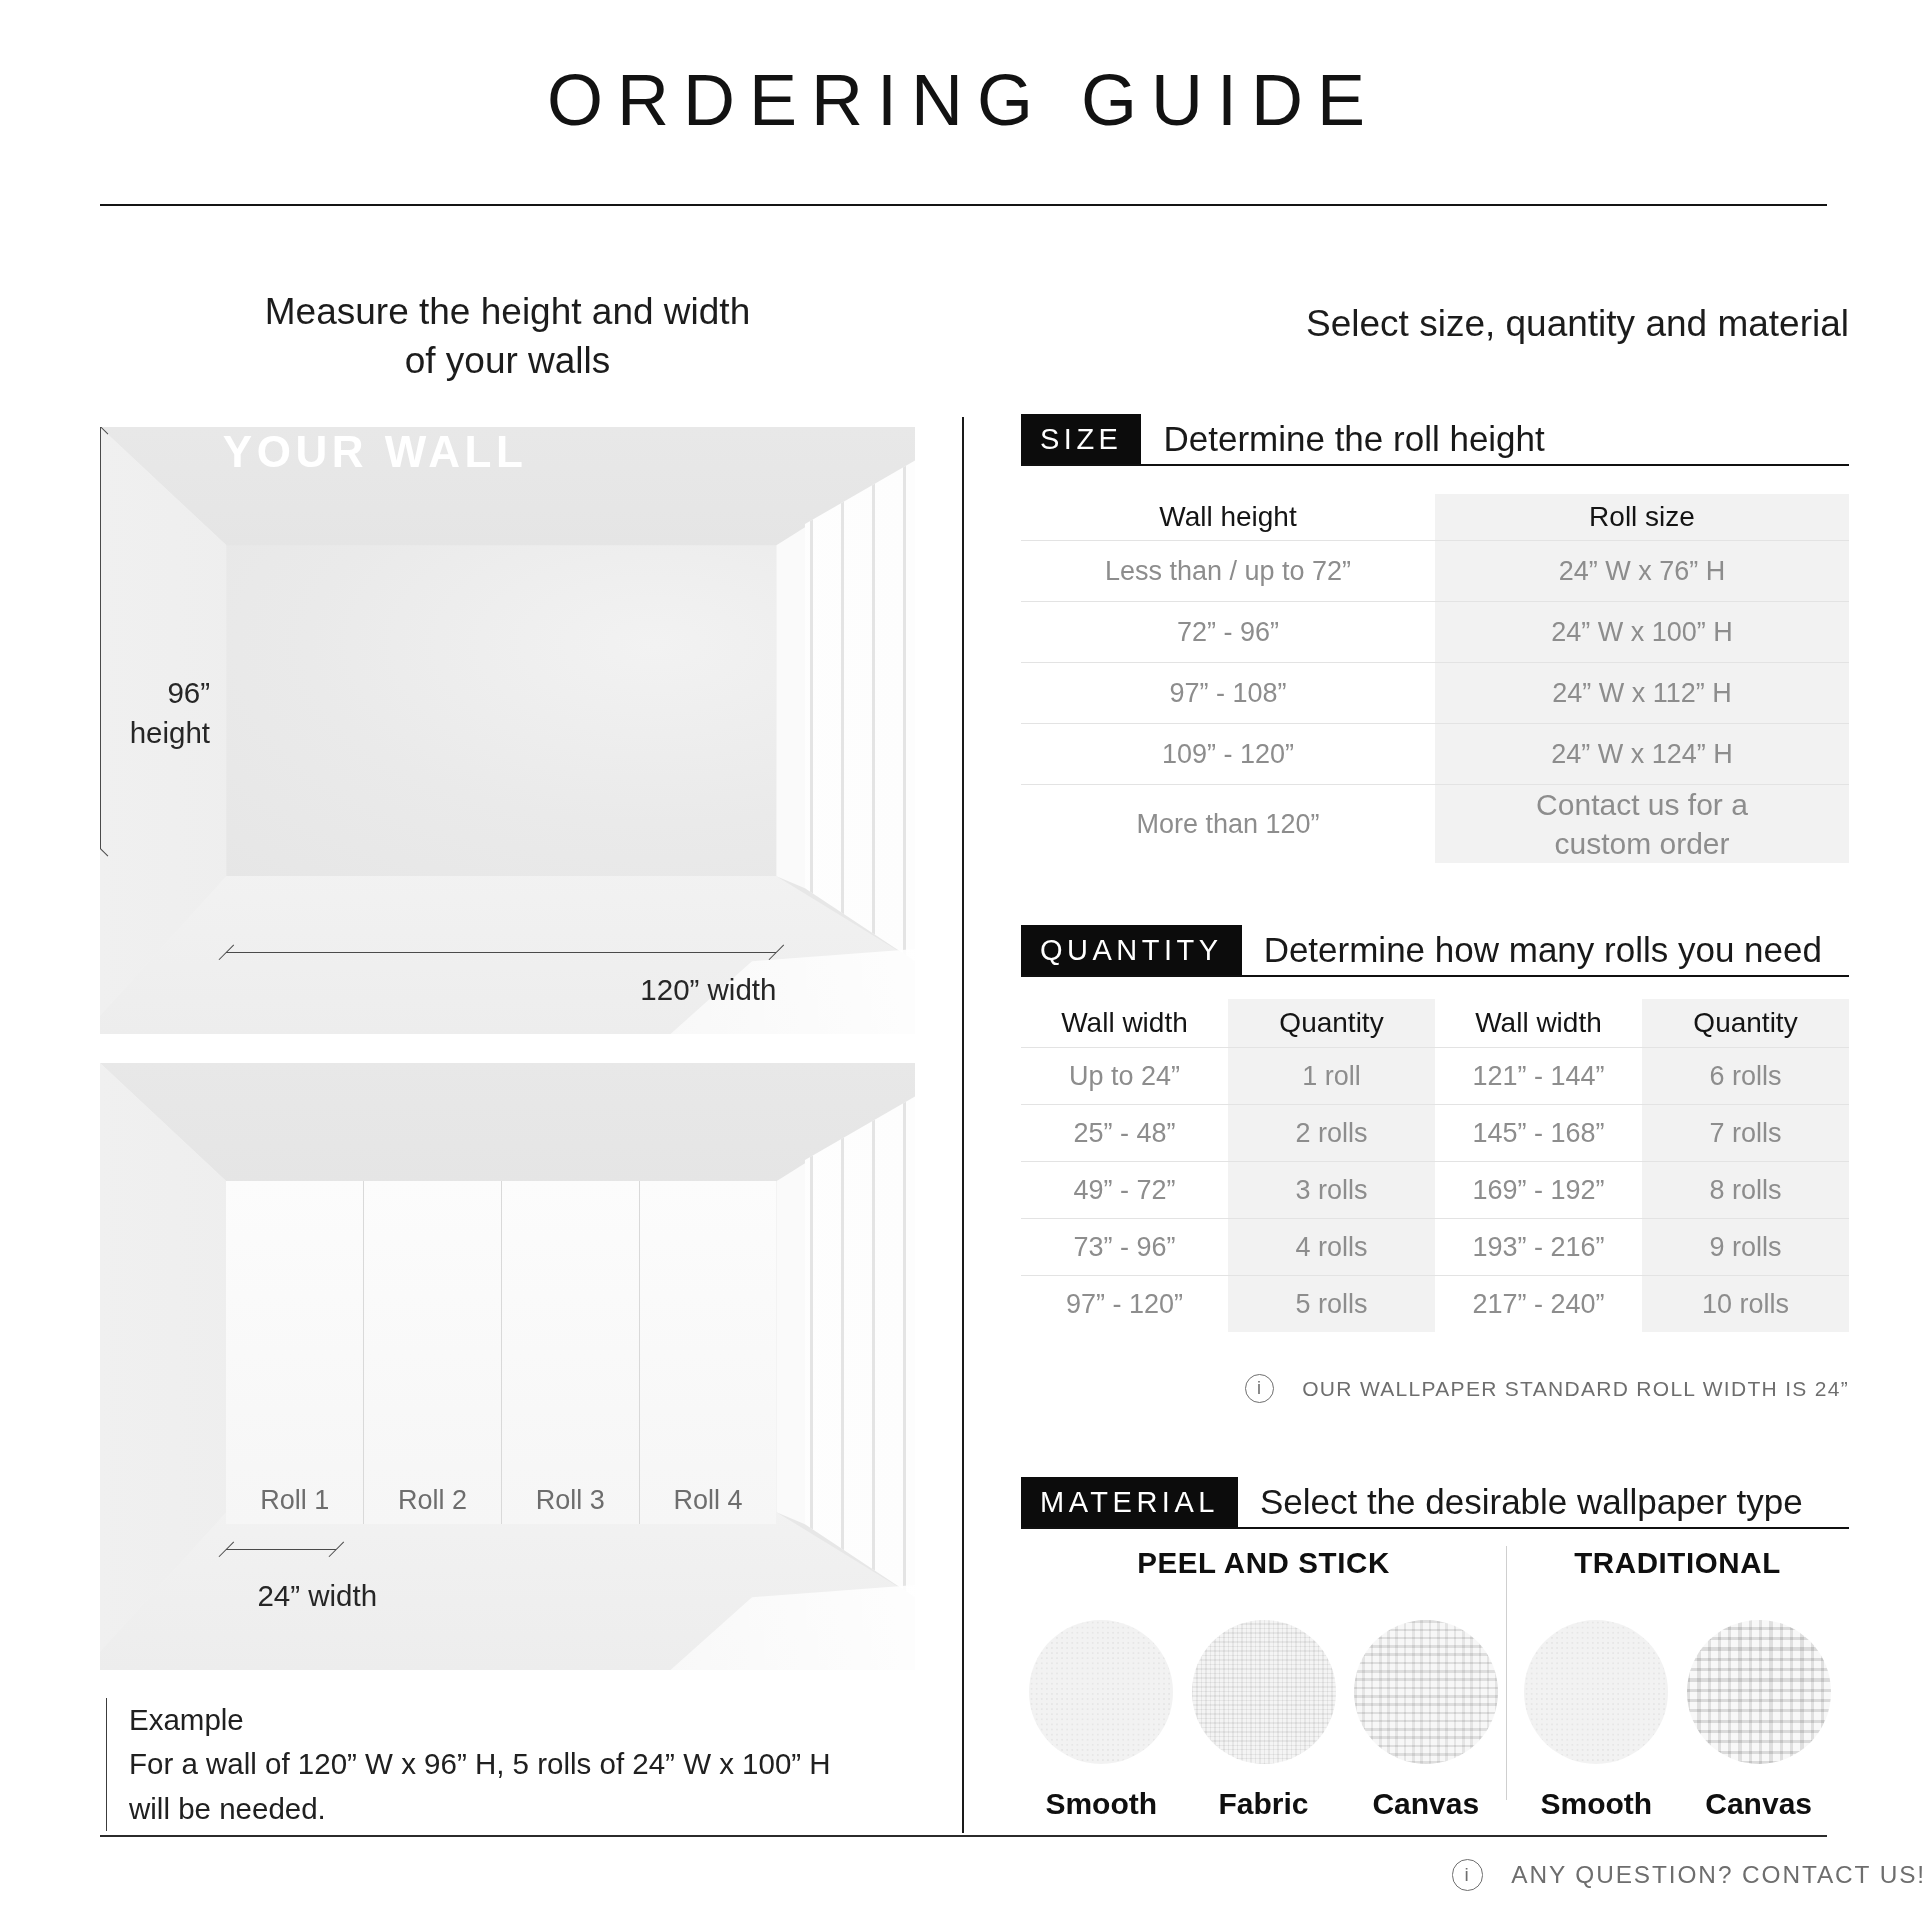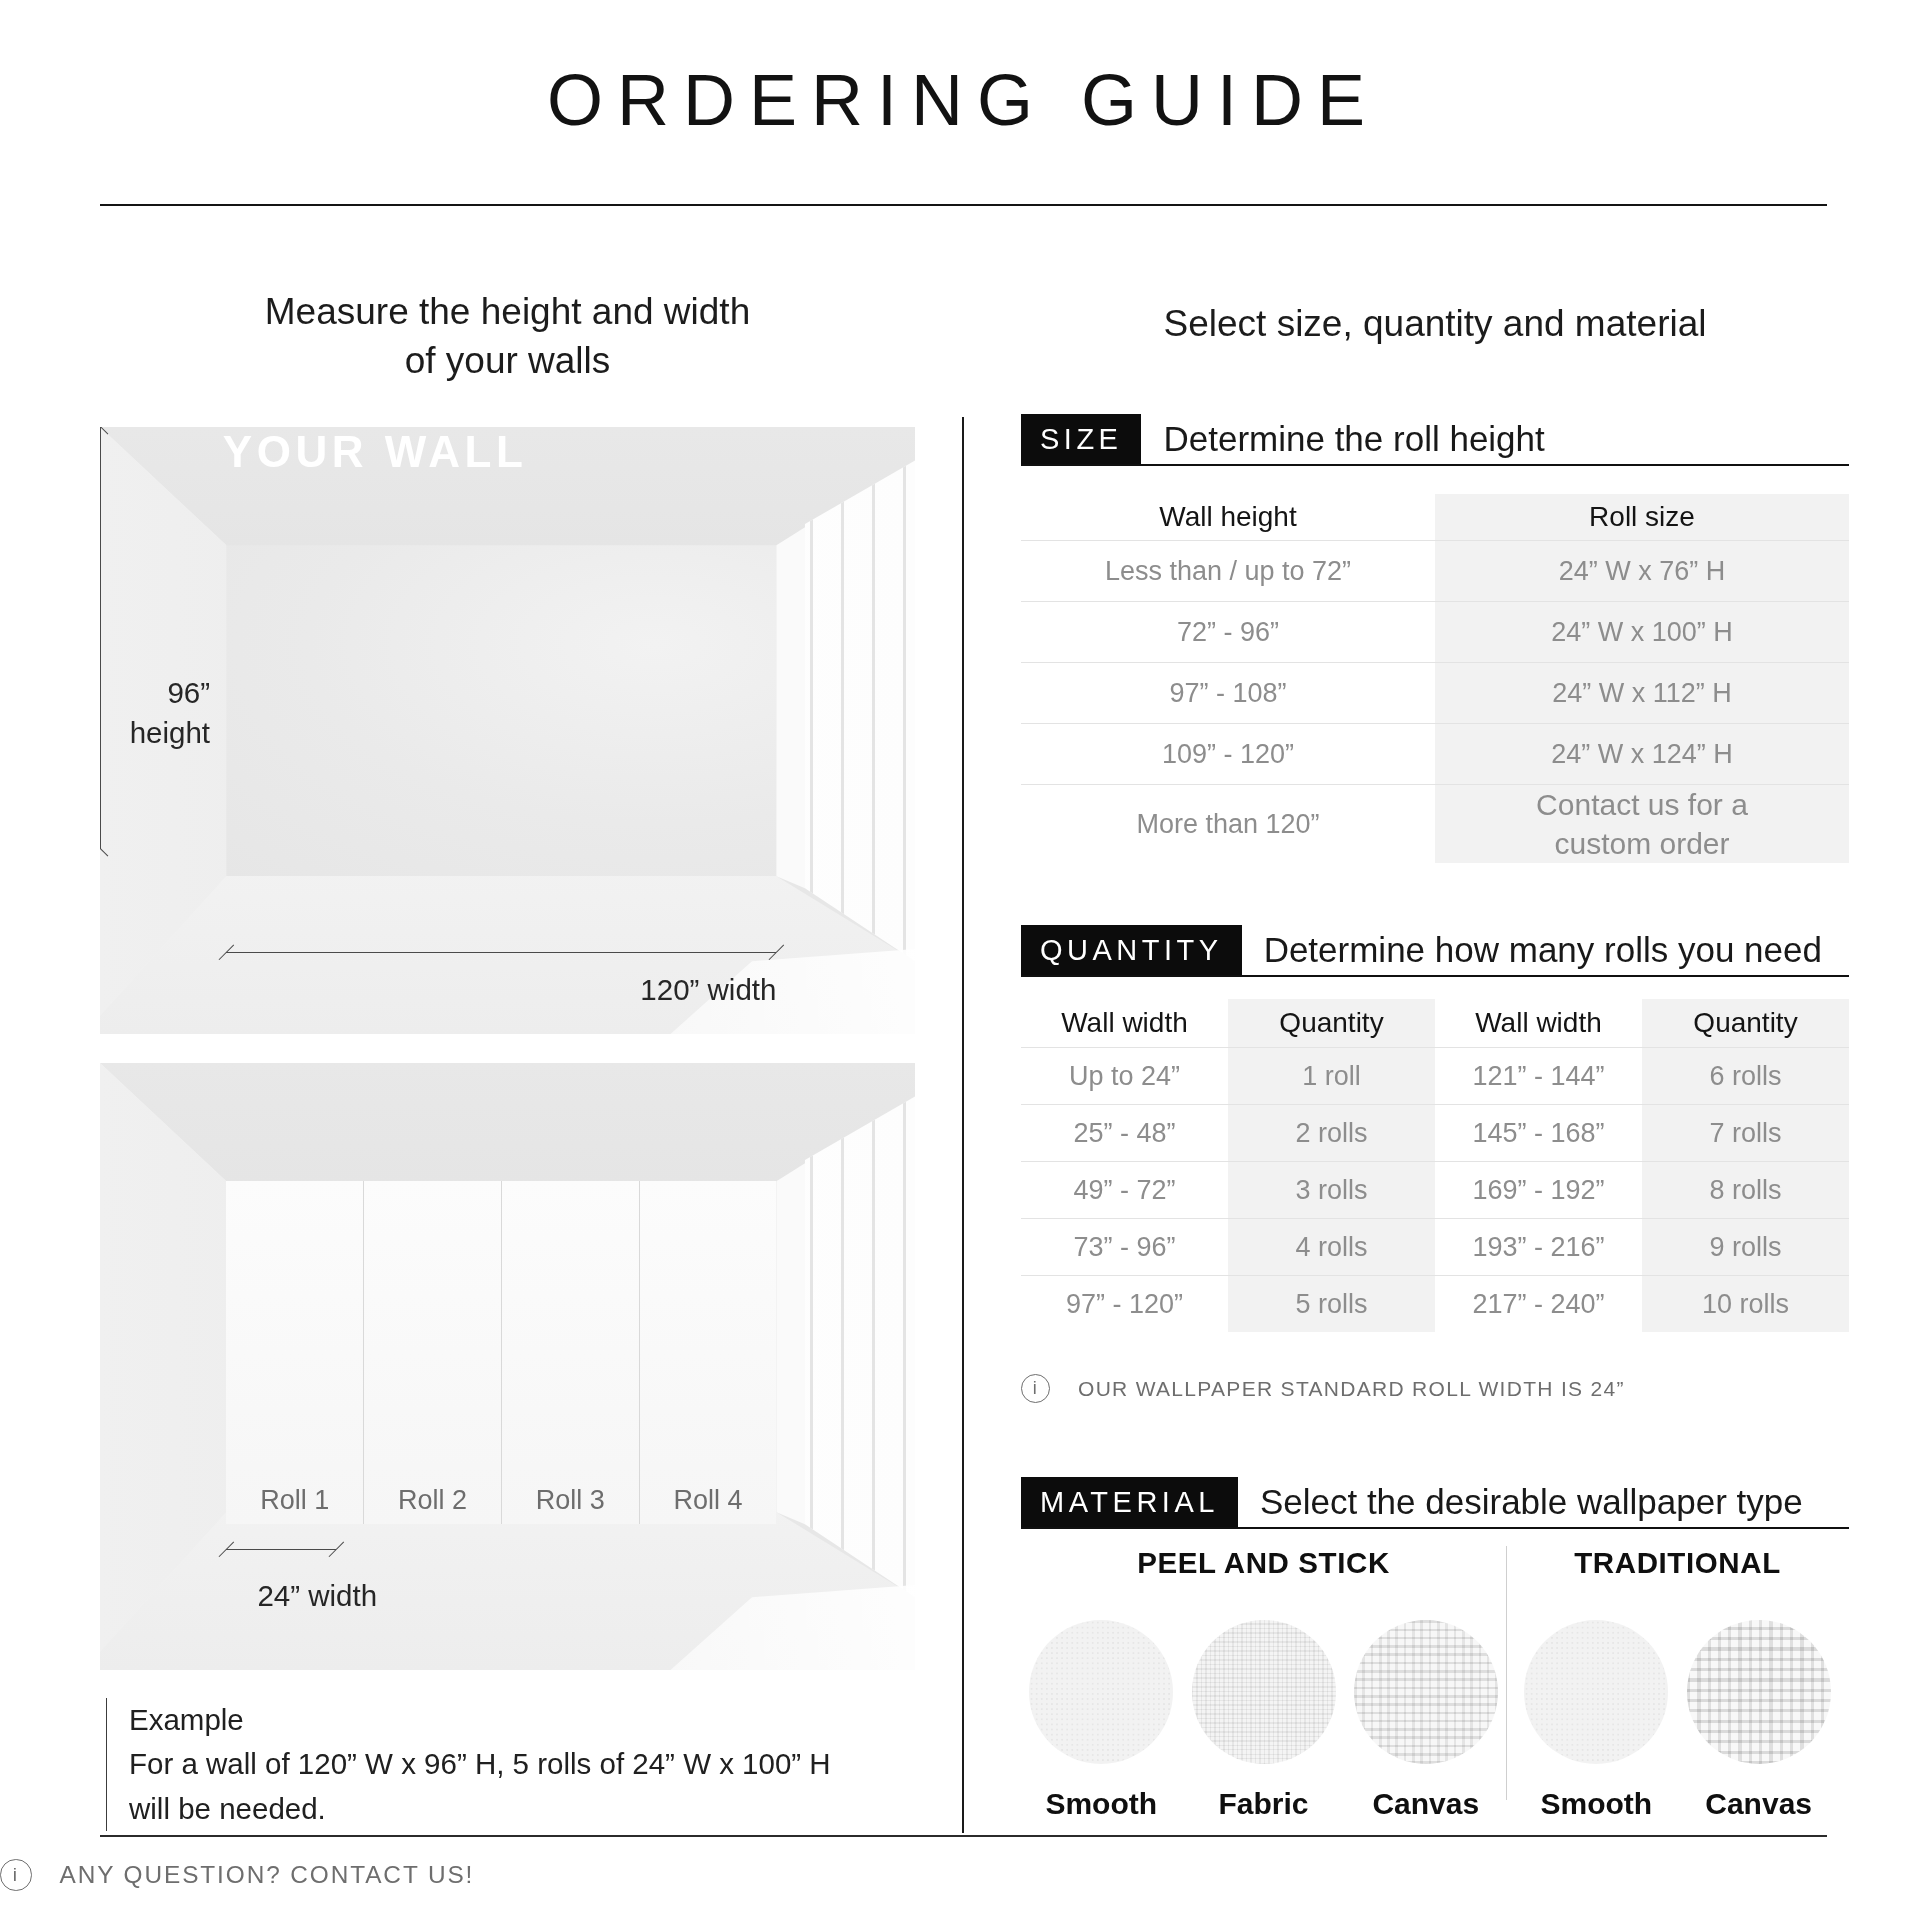--- a/index.html
+++ b/index.html
@@ -13,21 +13,21 @@
   
   #page-title{left:0;top:59px;width:1926px;text-align:center;
     font-size:72px;font-weight:500;letter-spacing:14px;color:#121212;}
   .rule{background:#141414;height:1.9px;}
   #title-rule{left:100px;top:204px;width:1727px;}
 
   
   .col-heading{font-size:37px;font-weight:500;color:#1c1c1c;text-align:center;
     line-height:1.32;white-space:pre-line;}
   #left-heading{left:100px;top:288px;width:815px;}
-  #right-heading{left:1021px;top:300px;width:828px;}
+  #right-heading{left:1021px;top:300px;width:828px;text-align:right;}
 
   
   #col-divider{left:962px;top:417px;width:1.9px;height:1416px;background:#1a1a1a;}
 
   
   .room{left:100px;width:815px;height:607px;background:#f2f2f2;overflow:hidden;}
   #room1{top:427px;} #room2{top:1063px;}
   .room>div{position:absolute;inset:0;}
   .r-ceiling{clip-path:polygon(0% 0%,100% 0%,100% 8%,83% 19.5%,15.5% 19.5%,0% 0%);
     background:linear-gradient(180deg,#e8e8e8 0%,#d9d9d9 100%);}
@@ -96,21 +96,21 @@
   .t-c{display:flex;align-items:center;justify-content:center;text-align:center;
     font-size:27px;color:#8d8d8d;min-height:60px;}
   .t-row.head .t-c{min-height:46px;font-size:28px;font-weight:400;color:#141414;}
   #size-table .t-c{width:50%;}
   #quantity-table .t-c{width:25%;min-height:56px;}
   #quantity-table .t-row.head .t-c{min-height:48px;}
   .shade{background:#f2f2f2;}
   .t-c.small span{font-size:30px;line-height:1.3;max-width:276px;display:inline-block;}
 
   
-  .note-row{display:flex;align-items:center;justify-content:flex-start;gap:28px;
+  .note-row{display:flex;align-items:center;justify-content:flex-end;gap:28px;
     color:#6e6e6e;letter-spacing:1.3px;}
   #roll-note{left:1021px;top:1374px;width:828px;font-size:21px;}
   .info-circ{border:1.9px solid #6e6e6e;border-radius:50%;display:flex;
     align-items:center;justify-content:center;flex:0 0 auto;}
   .info-circ::before{content:"i";font-style:normal;}
   #roll-note .info-circ{width:27px;height:27px;font-size:18px;}
 
   
   #material-wrap{left:1021px;top:1546px;width:828px;display:flex;}
   .mat-group{position:relative;}

